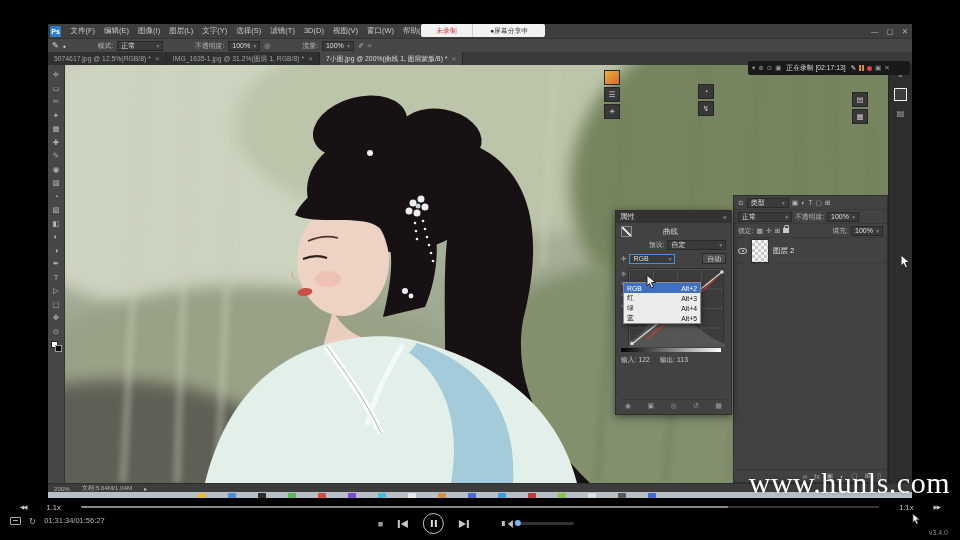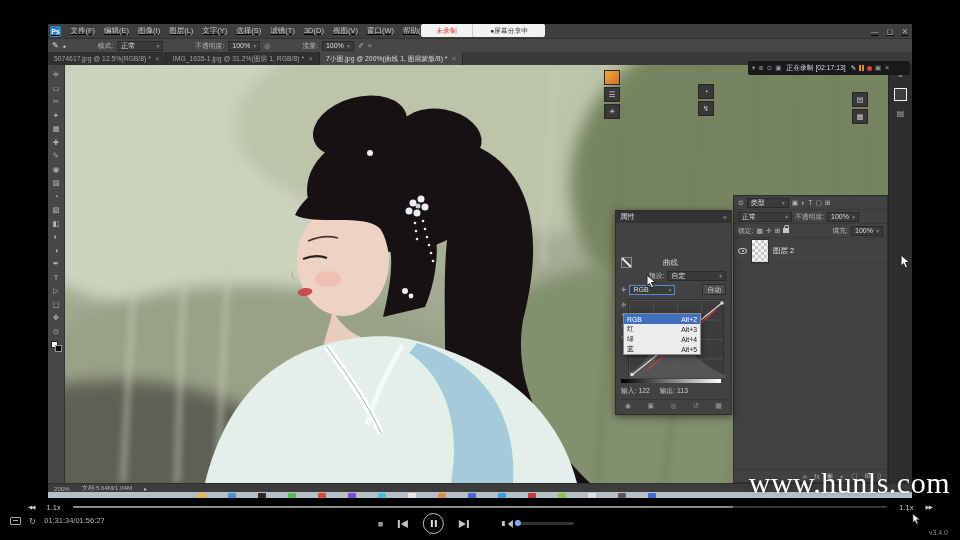--- a/index.html
+++ b/index.html
@@ -2,21 +2,21 @@
 <html><head>
 <meta charset="utf-8">
 <style>
   * { margin:0; padding:0; box-sizing:border-box; }
   html,body { width:960px; height:540px; background:#000; overflow:hidden;
     font-family:"Liberation Sans","DejaVu Sans",sans-serif; }
   .stage { position:absolute; inset:0; width:960px; height:540px; background:#000; }
 
   
   .ps { position:absolute; left:48px; top:24px; width:864px; height:474px; background:#535353; }
-  .menubar { height:14px; background:#3e3e3e; display:flex; align-items:center; padding-left:2px;text-decoration:underline; }
+  .menubar { height:14px; background:#3e3e3e; display:flex; align-items:center; padding-left:2px; }
   .pslogo { width:11px; height:11px; background:#2c7fc9; color:#fff; font-size:7px; font-weight:bold;
     display:flex; align-items:center; justify-content:center; border-radius:1px; margin-right:5px; }
   .menu-item { font-size:7.5px; color:#c9c9c9; padding:0 4.5px; line-height:14px; white-space:nowrap; }
   .win-ctrl { color:#b5b5b5; font-size:7.5px; padding:0 4px; }
   .optionsbar { height:14px; background:#474747; border-top:1px solid #333; display:flex; align-items:center;
     gap:4px; padding-left:4px; font-size:7px; color:#b9b9b9; }
   .dd { background:#3a3a3a; border:1px solid #2a2a2a; height:10px; display:flex; align-items:center;
     justify-content:space-between; padding:0 3px; color:#ddd; font-size:7px; line-height:10px; }
   .dd .car { color:#888; font-size:5.5px; margin-left:3px; }
   .tabbar { height:13px; background:#3a3a3a; display:flex; }
@@ -47,21 +47,21 @@
   
   .recorder { position:absolute; left:700px; top:37px; width:162px; height:14px; background:#191919;
     border-radius:2px; display:flex; align-items:center; gap:3px; padding:0 4px; z-index:6; }
   .recorder .g { font-size:6.5px; color:#9a9a9a; }
   .recorder .txt { font-size:6.8px; color:#ddd; white-space:nowrap; margin:0 2px; }
   .pausebars { display:flex; gap:1px; } .pausebars i { width:2px; height:6px; background:#e08a3c; }
   .recdot { width:5px; height:5px; border-radius:50%; }
 
   
   .props { position:absolute; left:567px; top:186px; width:117px; height:205px; background:#424242;
-    border:1px solid #2e2e2e; box-shadow:0 2px 8px rgba(0,0,0,.5); z-index:7; display:flex; flex-direction:column;gap:31px; }
+    border:1px solid #2e2e2e; box-shadow:0 2px 8px rgba(0,0,0,.5); z-index:7; display:flex; flex-direction:column; }
   .props .hdr { height:12px; background:#333; display:flex; align-items:center; justify-content:space-between;
     padding:0 4px; font-size:7.5px; color:#ddd; }
   .props .body { flex:1; padding:3px 5px; display:flex; flex-direction:column; position:relative; }
   .prow { display:flex; align-items:center; gap:3px; margin-bottom:3px; }
   .curve-badge { width:11px; height:11px; background:#4a4a4a; border:1px solid #8a8a8a;
     background-image:linear-gradient(45deg,transparent 44%,#ddd 44%,#ddd 56%,transparent 56%); }
   .lbl { font-size:7.5px; color:#ddd;margin-left:28px; } .lbl.s { font-size:6.8px; color:#bbb; }
   .btn { background:#4e4e4e; border:1px solid #2a2a2a; height:11px; font-size:6.8px; color:#ddd;
     display:flex; align-items:center; padding:0 4px; }
   .curvewrap { display:flex; gap:2px; margin-top:1px; }
@@ -116,21 +116,21 @@
     display:flex; align-items:flex-end; gap:22px; padding-left:150px; overflow:hidden; }
   .taskbar span { width:8px; height:5px; border-radius:1px 1px 0 0; flex:none; }
 
   
   .pill { position:absolute; left:421px; top:24px; width:124px; height:13px; background:#f2f2f2;
     border-radius:2px; display:flex; z-index:25; overflow:hidden; }
   .pill .l { width:52px; border-right:1px solid #ccc; color:#d43c3c; font-size:6.8px; display:flex;
     align-items:center; justify-content:center; }
   .pill .r { flex:1; color:#333; font-size:6.8px; display:flex; align-items:center; justify-content:center; }
   .progress-row { position:absolute; left:0; right:0; top:502px; height:10px; display:flex; align-items:center;
-    gap:12px; padding:0 28px; z-index:25; }
+    gap:20px; padding:0 20px; z-index:25; }
   .spd { font-size:7.5px; color:#c9c9c9; }
   .skip { font-size:5.5px; color:#c9c9c9; letter-spacing:-1px; }
   .ptrack { flex:1; height:2px; background:#383838; border-radius:1px; position:relative; }
   .pplayed { height:100%; background:#8a8a8a; border-radius:1px; }
   .controls { position:absolute; left:0; right:0; top:512px; height:26px; z-index:25; }
   .cleft { position:absolute; left:10px; top:4px; display:flex; align-items:center; gap:8px; }
   .monitor { width:11px; height:8px; border:1px solid #a9a9a9; border-radius:1px; position:relative; }
   .monitor::after { content:''; position:absolute; left:2px; top:2px; right:2px; height:1px; background:#a9a9a9; }
   .loopg { color:#a9a9a9; font-size:8.5px; line-height:8px; }
   .timetxt { font-size:7.5px; color:#b5b5b5; }

